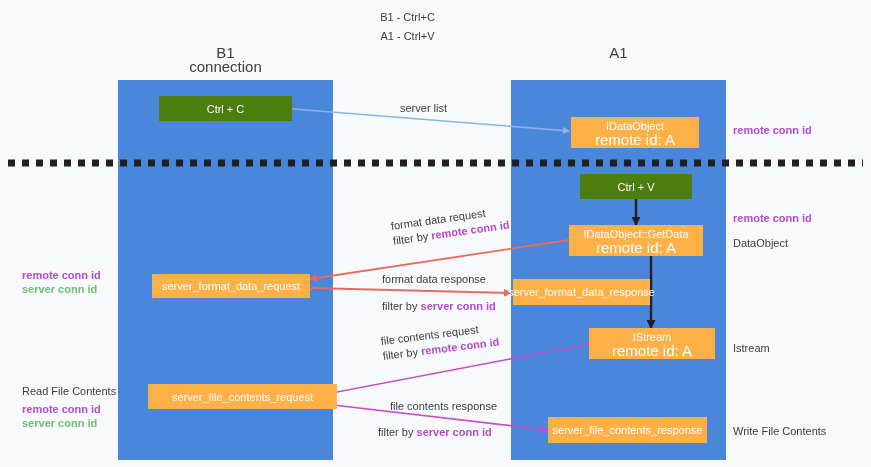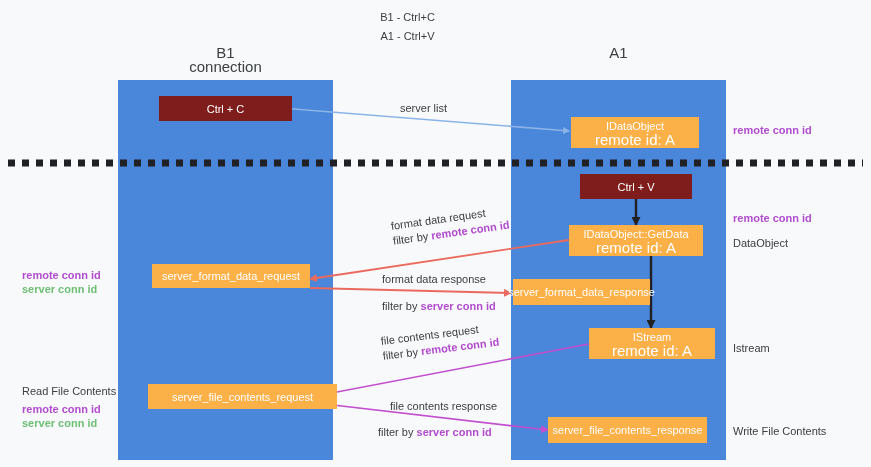--- a/index.html
+++ b/index.html
@@ -56,21 +56,21 @@
     display: flex;
     flex-direction: column;
     align-items: center;
     justify-content: center;
     color: #ffffff;
     font-size: 11px;
     line-height: 14px;
     text-align: center;
     z-index: 5;
   }
-  .node.green { background: #7f1d1d; }
+  .node.green { background: #4d7c0f; }
   .node.orange { background: #fbb048; }
   .node .l2 { font-size: 15px; }
 
   
   .side-label {
     position: absolute;
     font-size: 11px;
     line-height: 14px;
     color: #3c4043;
     white-space: nowrap;
@@ -163,21 +163,21 @@
 
   <div class="node green" style="left:580px; top:174px; width:112px; height:25px;">
     <div>Ctrl + V</div>
   </div>
 
   <div class="node orange" style="left:569px; top:225px; width:134px; height:31px;">
     <div>IDataObject::GetData</div>
     <div class="l2">remote id: A</div>
   </div>
 
-  <div class="node orange" style="left:152px; top:264px; width:158px; height:24px;">
+  <div class="node orange" style="left:152px; top:274px; width:158px; height:24px;">
     <div>server_format_data_request</div>
   </div>
 
   <div class="node orange" style="left:513px; top:279px; width:137px; height:26px;">
     <div>server_format_data_response</div>
   </div>
 
   <div class="node orange" style="left:589px; top:328px; width:126px; height:31px;">
     <div>IStream</div>
     <div class="l2">remote id: A</div>

